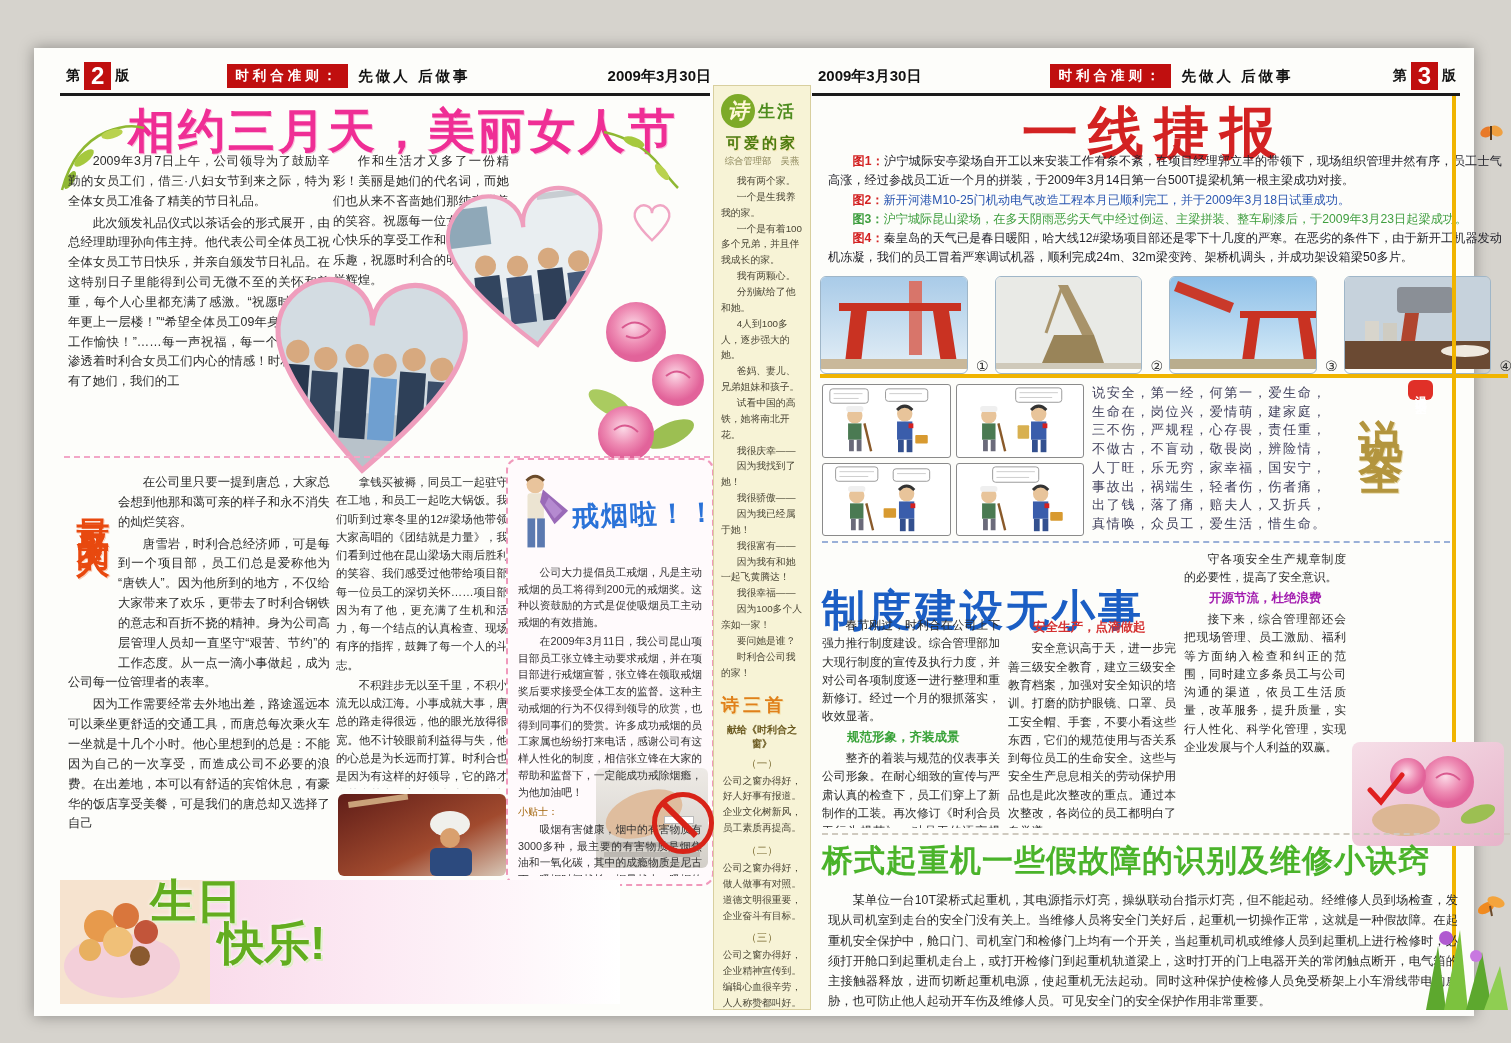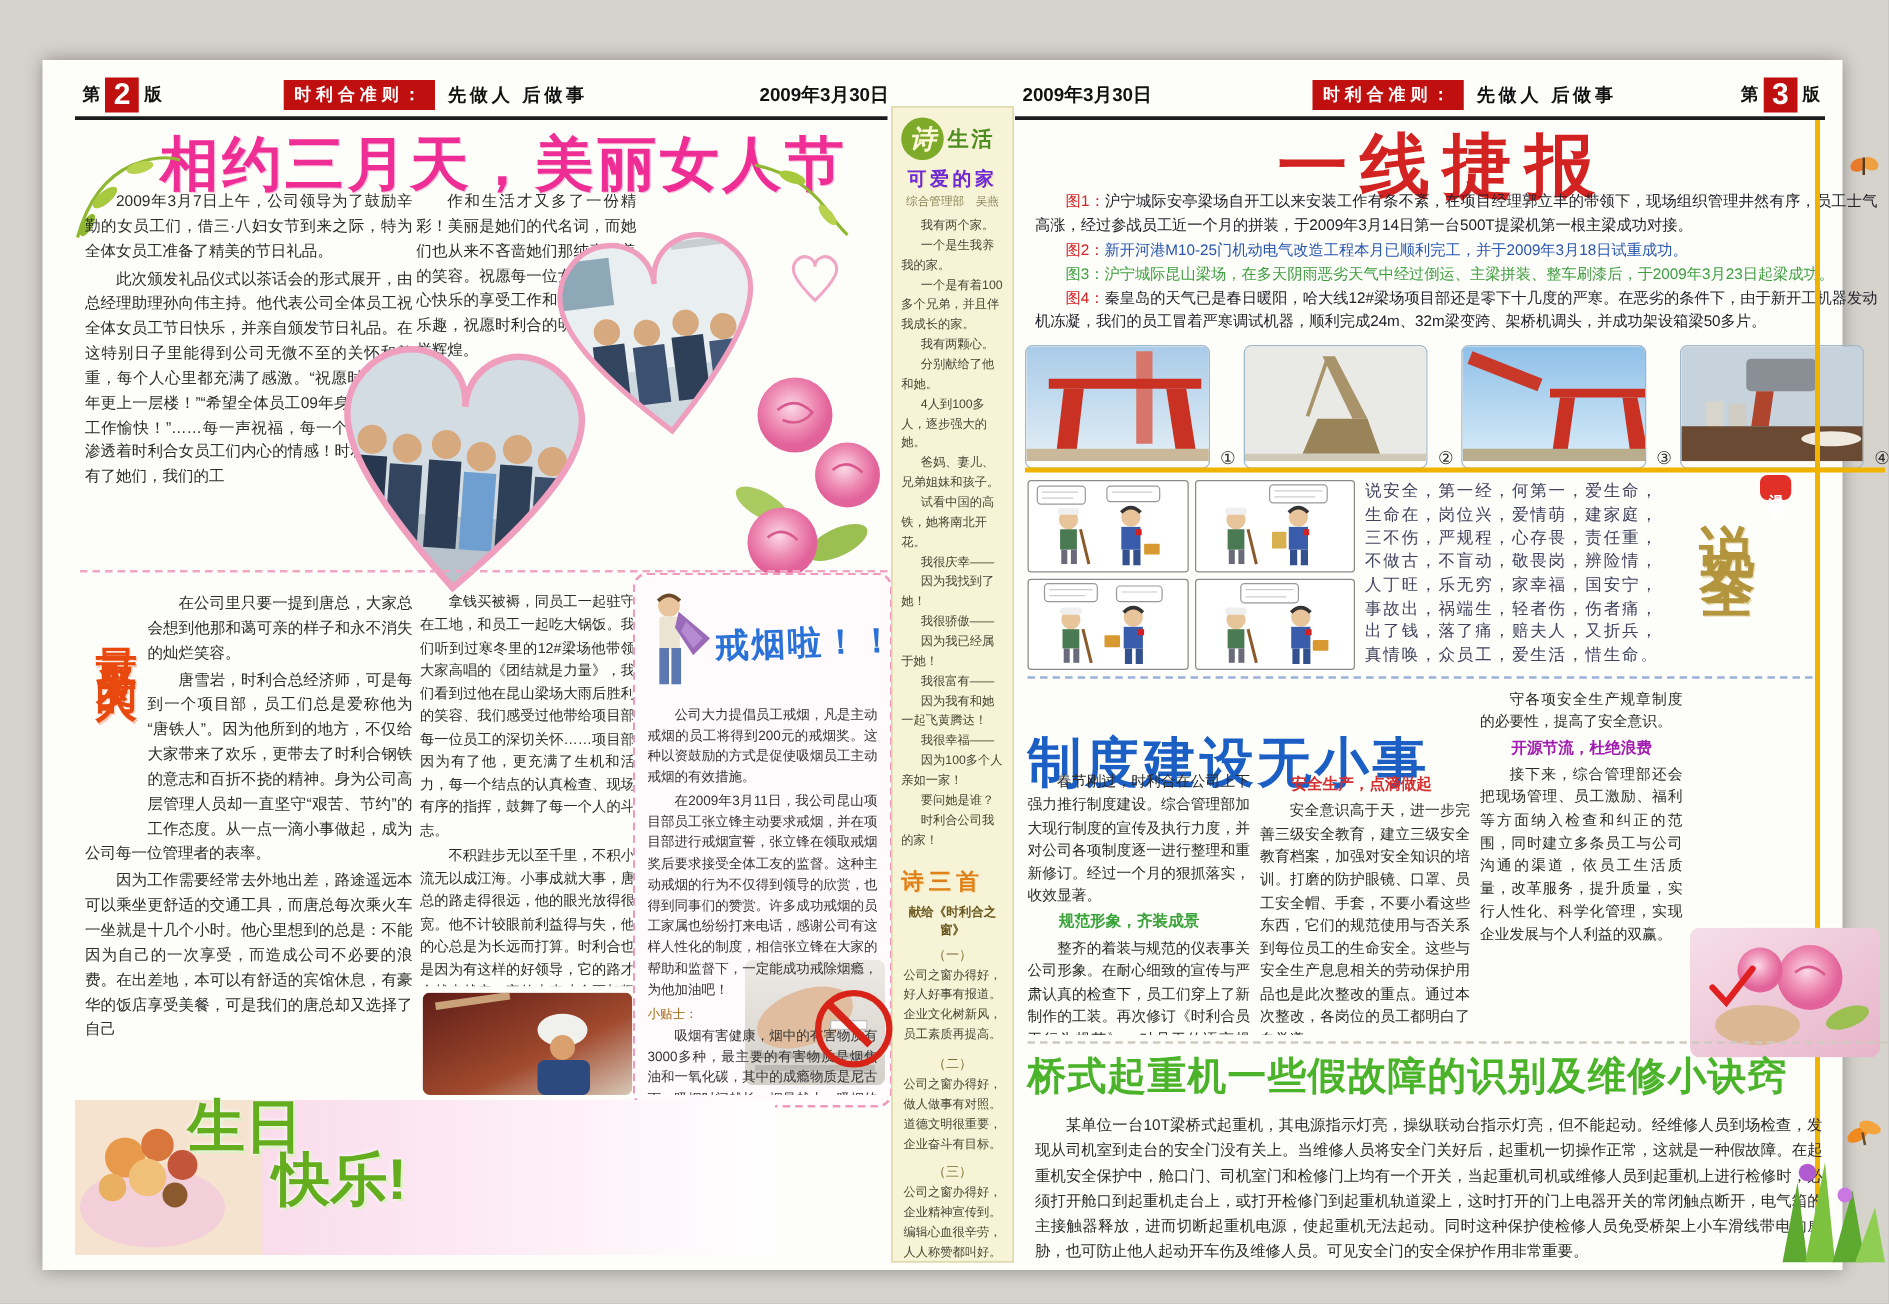--- a/index.html
+++ b/index.html
@@ -41,31 +41,31 @@
   .bday-names{color:#d6336c;font-weight:bold;}
   .dash-pink{border-top:2px dashed #f2a6c6;}
   .dash-pink-v{border-left:2px dashed #f2a6c6;}
   .dash-blue{border-top:2px dashed #9ab0d8;}
   .dash-gray{border-top:2px dashed #cfcabf;}
   
   .poem-strip{background:#f7f3d6;border:1px solid #d8cf9e;padding:8px 7px;box-sizing:border-box;overflow:hidden;}
   .poem-logo{display:flex;align-items:center;margin-bottom:6px;}
   .poem-logo .circ{width:34px;height:34px;border-radius:50%;background:#7daa28;color:#fff8d8;font-size:21px;font-weight:bold;display:flex;align-items:center;justify-content:center;font-style:italic;}
   .poem-logo .rest{color:#4d8c1e;font-weight:bold;font-size:17px;margin-left:3px;letter-spacing:2px;}
-  .poem1-title{color:#6d28d9;font-weight:bold;font-size:15px;text-align:center;letter-spacing:3px;margin:2px 0;text-shadow:1px 1px 0 #f3e3b0;}
+  .poem1-title{color:#4d7c0f;font-weight:bold;font-size:15px;text-align:center;letter-spacing:3px;margin:2px 0;text-shadow:1px 1px 0 #f3e3b0;}
   .poem-byline{font-size:9.3px;color:#8a8458;text-align:center;margin-bottom:5px;}
   .poem-line{font-size:9.8px;line-height:1.62;color:#4a4636;text-indent:1.6em;}
   .poem2-title{color:#e0801a;font-weight:bold;font-size:18px;letter-spacing:4px;margin:12px 0 6px;text-shadow:1px 1px 0 #f3e3b0;}
   .poem-dedication{font-size:10px;font-weight:bold;color:#6b5a20;text-align:center;margin-bottom:6px;}
   .stanza{margin-bottom:8px;}
   .stanza-label{font-size:10.5px;color:#7a6a30;text-align:center;margin-bottom:2px;}
   .stanza .poem-line{text-indent:0;text-align:center;}
   
   .brief{font-size:12.2px;line-height:1.58;text-align:justify;margin:0;text-indent:2em;}
-  .brief .lb{font-weight:normal;}
+  .brief .lb{font-weight:bold;}
   .lb-red{color:#d32222;}.lb-green{color:#3f9e3f;}
   .t-black{color:#23232b;}.t-blue{color:#2a56b0;}.t-green{color:#3f9e3f;}
   .photo{border-radius:6px;overflow:hidden;border:1px solid #9fb6c8;}
   .photo-num{font-size:14px;color:#333;margin-left:2px;align-self:flex-end;}
   .gold-rule{background:#f0b400;}
   .comic-grid{display:grid;grid-template-columns:1fr 1fr;grid-template-rows:1fr 1fr;gap:5px;}
   .panel{background:#fff;border:1.5px solid #8a8a8a;border-radius:3px;overflow:hidden;}
   .rhyme-line{font-size:13.2px;line-height:1.42;color:#42425e;letter-spacing:1.5px;white-space:nowrap;}
   .say-safety{writing-mode:vertical-rl;text-orientation:upright;font-size:44px;font-weight:bold;color:#b3953e;letter-spacing:16px;text-shadow:1px 1px 0 #e6d9ae;}
   .mh-badge{writing-mode:vertical-rl;text-orientation:upright;background:#e03028;color:#fff;font-size:12px;font-weight:bold;padding:6px 4px;border-radius:6px;letter-spacing:2px;}

